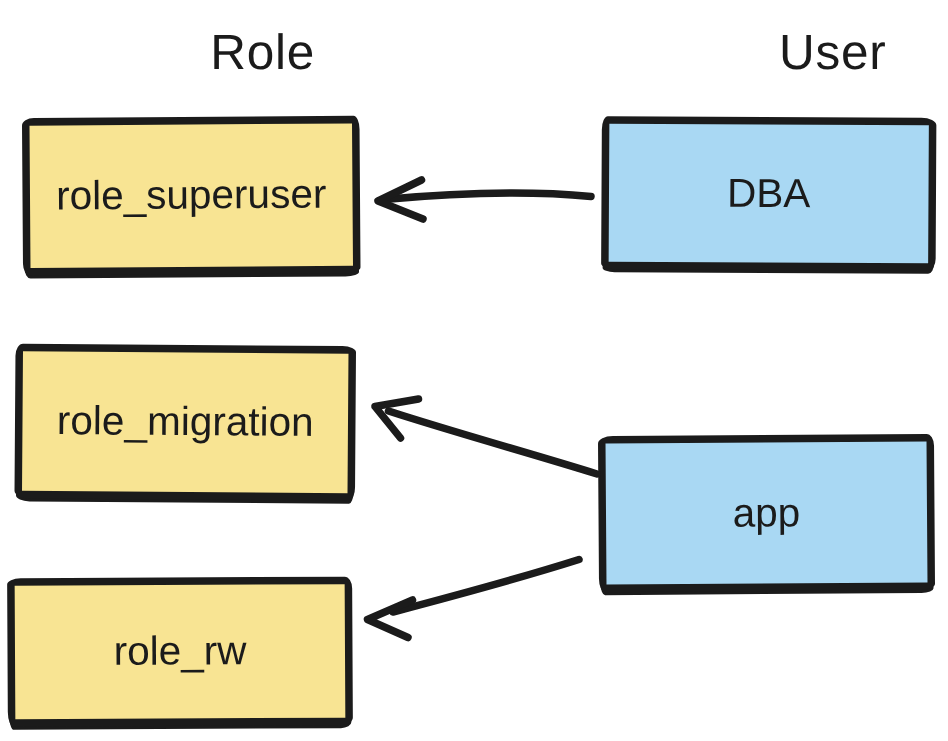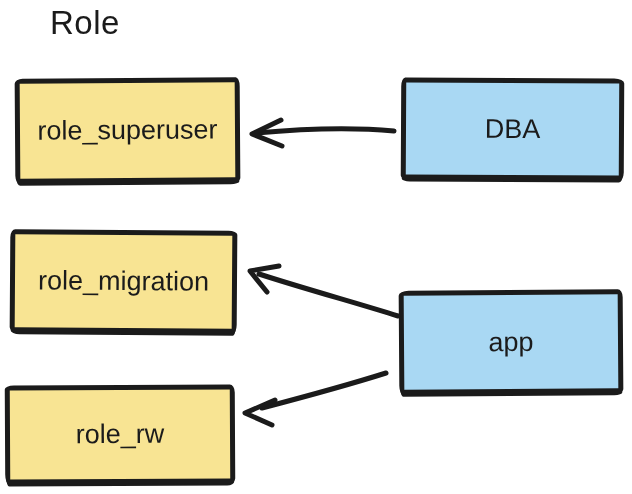--- a/index.html
+++ b/index.html
@@ -11,23 +11,23 @@
     position: relative;
     width: 632px;
     height: 494px;
     background: var(--background, #ffffff);
     font-family: "Liberation Sans", sans-serif;
     color: var(--stroke, #1b1b1b);
     overflow: hidden;
   }
   .col-title {
     position: absolute;
-    top: 4px;
+    top: 16px;
     width: 160px;
-    text-align: left;
+    text-align: right;
     font-size: 33px;
     font-weight: 400;
     letter-spacing: 0.5px;
     color: var(--stroke, #1b1b1b);
   }
   .col-title.left  { left: 50px; }
   .col-title.right { left: 431px; }
 
   .node {
     position: absolute;
@@ -84,20 +84,21 @@
     stroke-linejoin: round;
   }
 </style>
 </head>
 <body>
 
 <div class="canvas" style="--role-fill: #f8e493; --user-fill: #a9d8f3; --stroke: #1b1b1b; --background: #ffffff;">
 
   <div class="col-title left">Role</div>
 
+  <div class="col-title right">User</div>
 
   <div class="node role superuser">
     <span>role_superuser</span>
   </div>
 
   <div class="node role migration">
     <span>role_migration</span>
   </div>
 
   <div class="node role rw">

